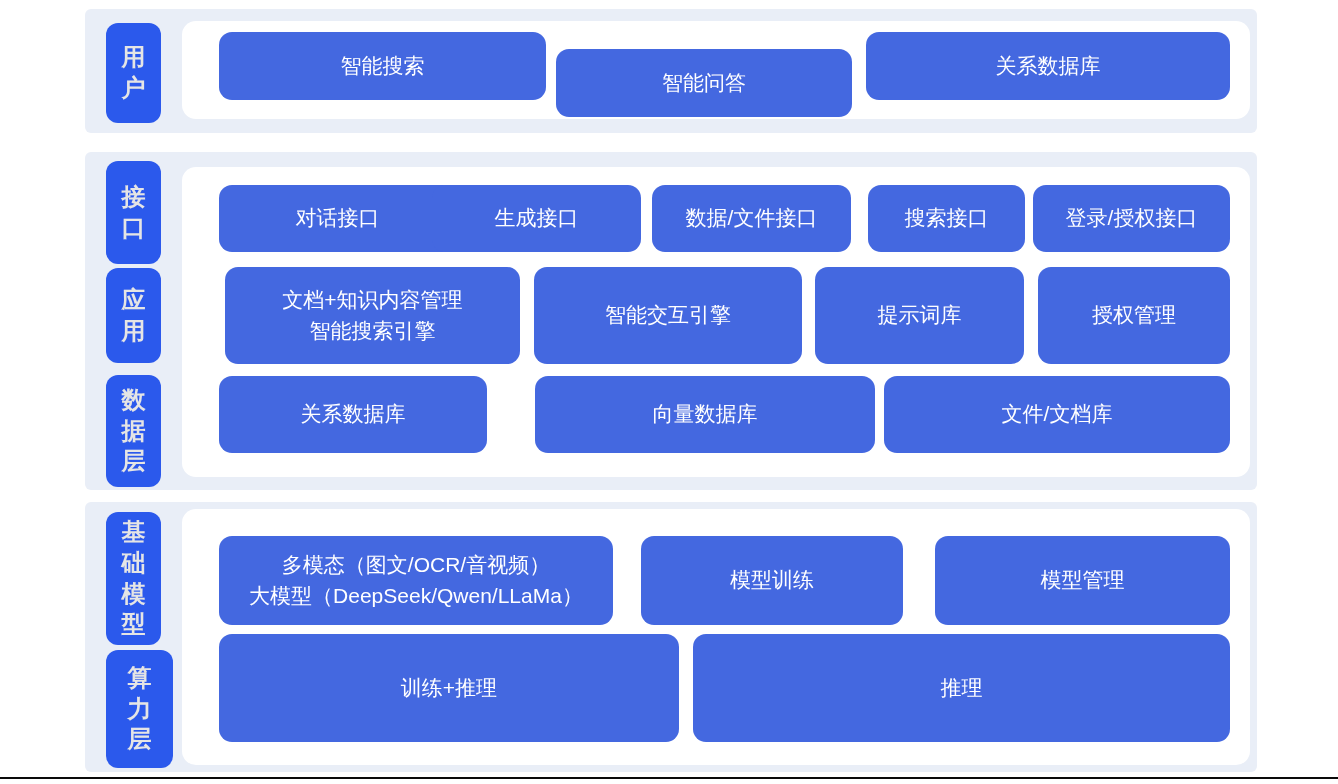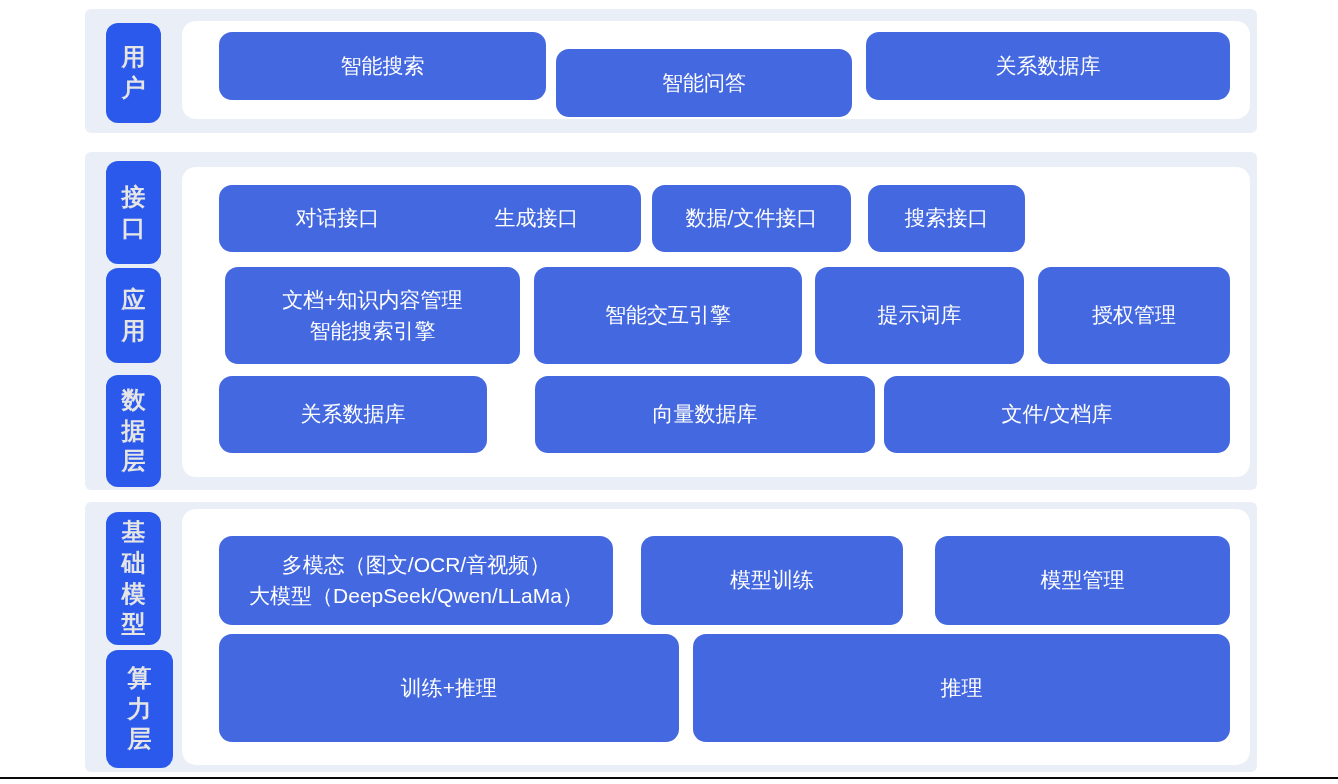--- a/index.html
+++ b/index.html
@@ -79,20 +79,21 @@
   <div class="panel" style="left:85px; top:152px; width:1172px; height:338px">
     <div class="pill" style="left:21px; top:9px; width:55px; height:103px">接口</div>
     <div class="pill" style="left:21px; top:116px; width:55px; height:95px">应用</div>
     <div class="pill" style="left:21px; top:223px; width:55px; height:112px">数据层</div>
     <div class="card" style="left:97px; top:15px; width:1068px; height:310px">
 
       <div class="box" style="left:37px; top:18px; width:237px; height:67px">对话接口</div>
       <div class="box" style="left:250px; top:18px; width:209px; height:67px">生成接口</div>
       <div class="box" style="left:470px; top:18px; width:199px; height:67px">数据/文件接口</div>
       <div class="box" style="left:686px; top:18px; width:157px; height:67px">搜索接口</div>
+      <div class="box" style="left:851px; top:18px; width:197px; height:67px">登录/授权接口</div>
 
       <div class="box" style="left:43px; top:100px; width:295px; height:97px">文档+知识内容管理
 智能搜索引擎</div>
       <div class="box" style="left:352px; top:100px; width:268px; height:97px">智能交互引擎</div>
       <div class="box" style="left:633px; top:100px; width:209px; height:97px">提示词库</div>
       <div class="box" style="left:856px; top:100px; width:192px; height:97px">授权管理</div>
 
       <div class="box" style="left:37px; top:209px; width:268px; height:77px">关系数据库</div>
       <div class="box" style="left:353px; top:209px; width:340px; height:77px">向量数据库</div>
       <div class="box" style="left:702px; top:209px; width:346px; height:77px">文件/文档库</div>

